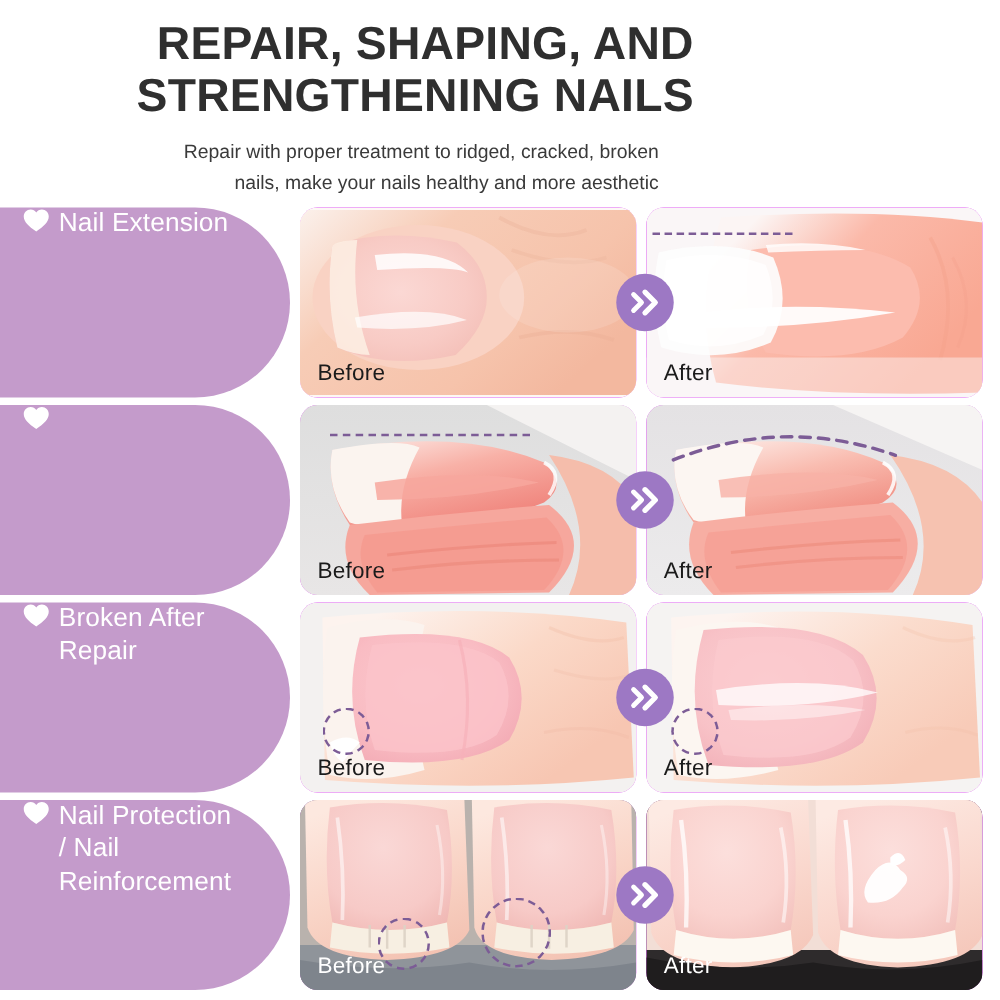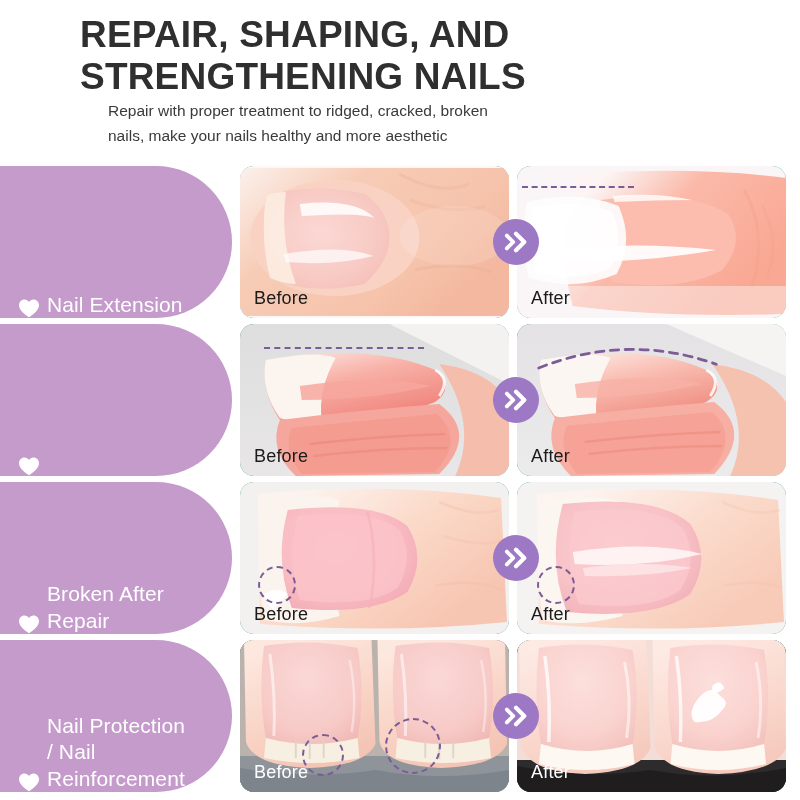--- a/index.html
+++ b/index.html
@@ -12,31 +12,32 @@
     height: 800px;
     font-family: "Liberation Sans", sans-serif;
     overflow: hidden;
     position: relative;
   }
 
   
   .header {
     width: 635px;
     padding-top: 14px;
-    text-align: left;
+    text-align: right;
   }
   .title {
     font-size: 37px;
     font-weight: 700;
     letter-spacing: 0.2px;
     line-height: 1.14;
     color: #2f2f2f;
     padding: 0 80px;
   }
   .subtitle {
+    margin-top: 11px;
     font-size: 15.5px;
     line-height: 1.62;
     color: #3a3a3a;
     padding: 0 108px;
   }
 
   
   .rows {
     position: absolute;
     top: 166px;
@@ -53,21 +54,21 @@
   .row:last-child { margin-bottom: 0; }
 
   
   .pill {
     position: relative;
     width: 232px;
     flex: 0 0 232px;
     background: #c49bcb;
     border-radius: 0 76px 76px 0;
     display: flex;
-    align-items: flex-end;
+    align-items: flex-start;
     box-sizing: border-box;
     padding-left: 18px;
     z-index: 3;
   }
   .heart-icon {
     flex: 0 0 auto;
     width: 22px;
     height: 20px;
     margin-right: 7px;
     display: block;
@@ -87,21 +88,21 @@
     display: flex;
     gap: 8px;
     padding: 0 14px 0 8px;
     box-sizing: border-box;
   }
   .panel {
     position: relative;
     flex: 1 1 0;
     border-radius: 14px;
     overflow: hidden;
-    background: #0f766e;
+    background: #d946ef;
   }
   .panel-photo {
     position: absolute;
     inset: 0;
     width: 100%;
     height: 100%;
     display: block;
   }
   .panel-caption {
     position: absolute;

